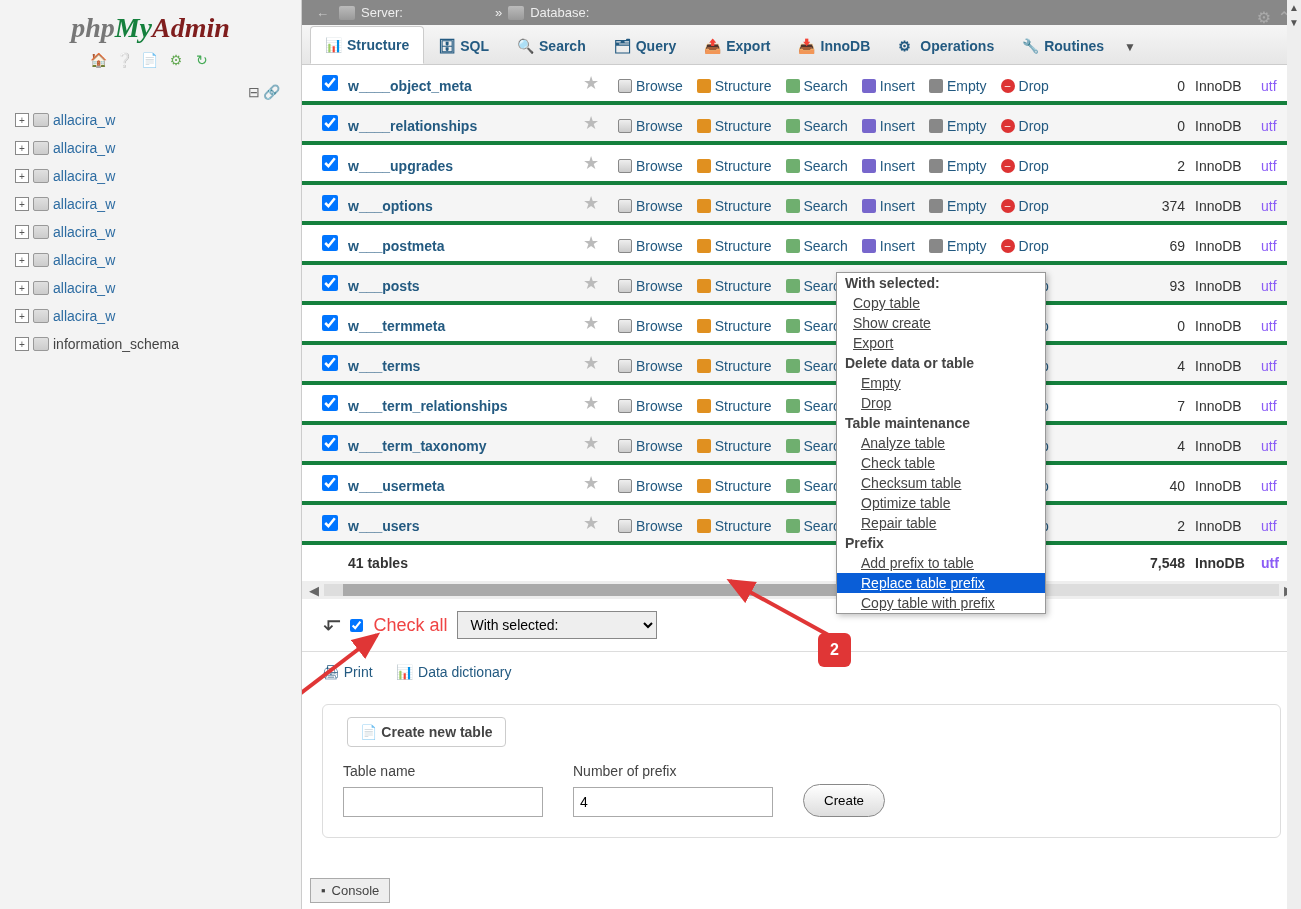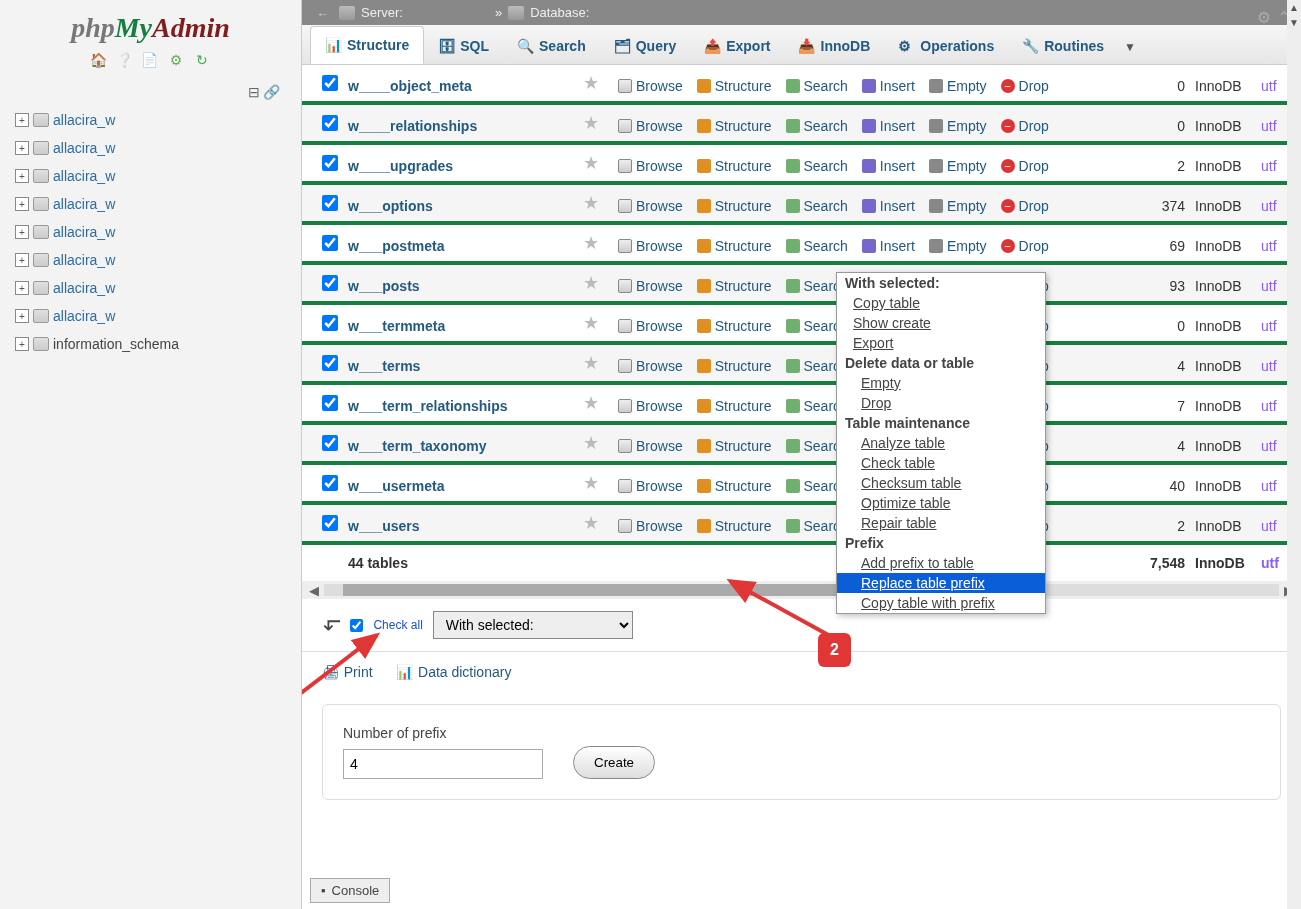--- a/index.html
+++ b/index.html
@@ -52,21 +52,21 @@
 .summary-row .col-name { color: #333; }
 .summary-row .col-engine, .summary-row .col-coll { font-weight: bold; }
 
 .hscroll { height: 18px; background: #eee; display: flex; align-items: center; padding: 0 4px; }
 .hscroll-arrow { width: 16px; text-align: center; color: #666; }
 .hscroll-track { flex: 1; background: #ddd; height: 12px; margin: 0 2px; position: relative; }
 .hscroll-thumb { position: absolute; height: 12px; background: #aaa; }
 
 .checkall-row { display: flex; align-items: center; gap: 10px; padding: 12px 20px; }
 .arrow-up { font-size: 22px; transform: rotate(90deg); display: inline-block; }
-.checkall-label { color: #1d4ed8; font-size: 12px; cursor: pointer; text-align: center; }
+.checkall-label { color: #ef4444; font-size: 18px; cursor: pointer; text-align: center; }
 .select-action { padding: 4px 8px; font-size: 14px; border: 1px solid #888; background: #eee; width: 200px; }
 
 .print-links { padding: 12px 20px; display: flex; gap: 24px; color: #235a81; font-size: 14px; border-top: 1px solid #ddd; }
 .print-links span { cursor: pointer; display: inline-flex; align-items: center; gap: 4px; }
 
 .create-panel { margin: 12px 20px; border: 1px solid #ddd; border-radius: 6px; padding: 20px; }
 .create-title-box { display: inline-block; border: 1px solid #ccc; border-radius: 4px; padding: 6px 12px; margin: -30px 0 16px 4px; background: #fff; font-weight: bold; font-size: 14px; }
 .create-fields { display: flex; gap: 30px; align-items: flex-end; }
 .create-field label { display: block; color: #444; margin-bottom: 8px; font-size: 14px; }
 .create-field input { padding: 6px; border: 1px solid #aaa; font-size: 14px; width: 200px; }
@@ -398,21 +398,21 @@
             <div class="col-action"><span class="action-icon icon-generic icon-empty"></span>Empty</div>
             <div class="col-action"><span class="action-icon icon-drop">–</span>Drop</div>
             <div style="flex:1"></div>
             <div class="col-rows">2</div>
             <div class="col-engine">InnoDB</div>
             <div class="col-coll">utf</div>
           </div>
         </div>
       <div class="summary-row">
         <div class="col-check"></div>
-        <div class="col-name">44 tables</div>
+        <div class="col-name">41 tables</div>
         <div style="flex:1"></div>
         <div class="col-rows">7,548</div>
         <div class="col-engine">InnoDB</div>
         <div class="col-coll">utf</div>
       </div>
 
       <div class="hscroll">
         <div class="hscroll-arrow">◀</div>
         <div class="hscroll-track">
             <div class="hscroll-thumb" style="left:2%; width:68%;"></div>
@@ -428,21 +428,26 @@
           <option>With selected:</option>
         </select>
       </div>
 
       <div class="print-links">
         <span>🖨 <span>Print</span></span>
         <span>📊 <span>Data dictionary</span></span>
       </div>
 
       <div class="create-panel">
+        <div class="create-title-box">📄 <span>Create new table</span></div>
         <div class="create-fields">
+          <div class="create-field">
+            <label>Table name</label>
+            <input type="text" style="">
+          </div>
           <div class="create-field">
             <label>Number of prefix</label>
             <input type="text" value="4" style="">
           </div>
           <button class="btn-create">Create</button>
         </div>
       </div>
 
       <div class="ctx-menu">
         <div class="ctx-header">With selected:</div>

